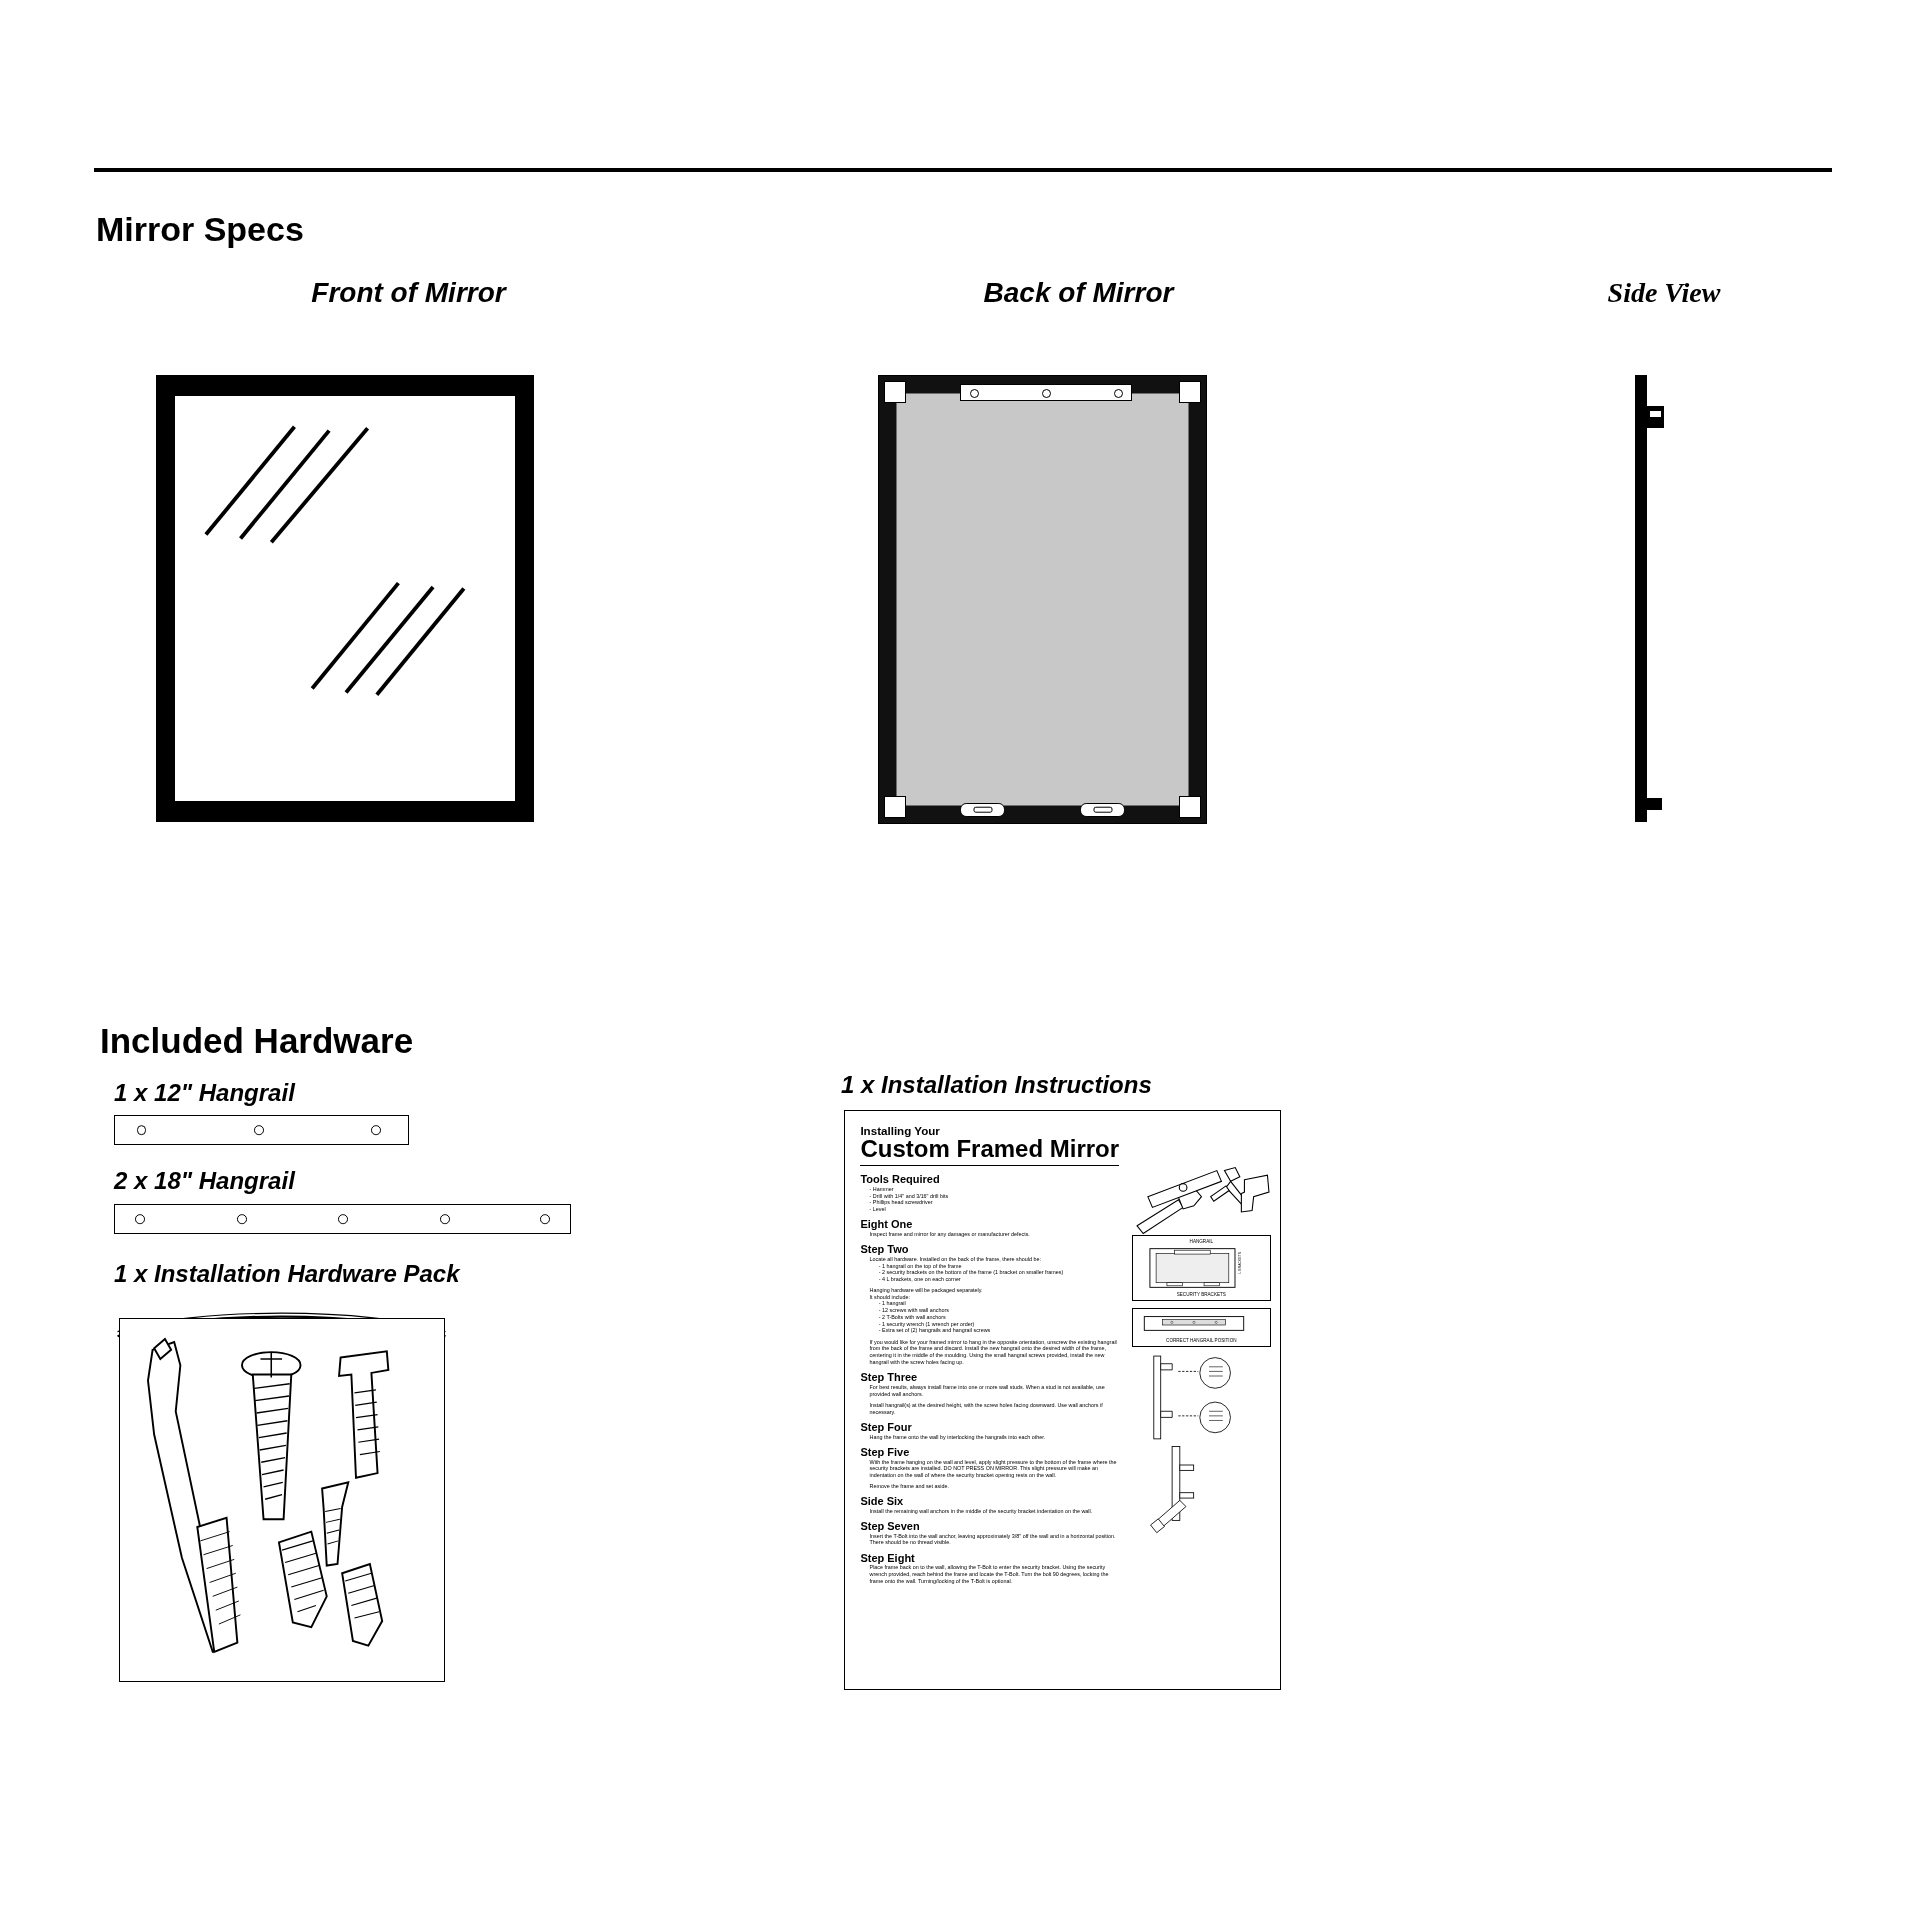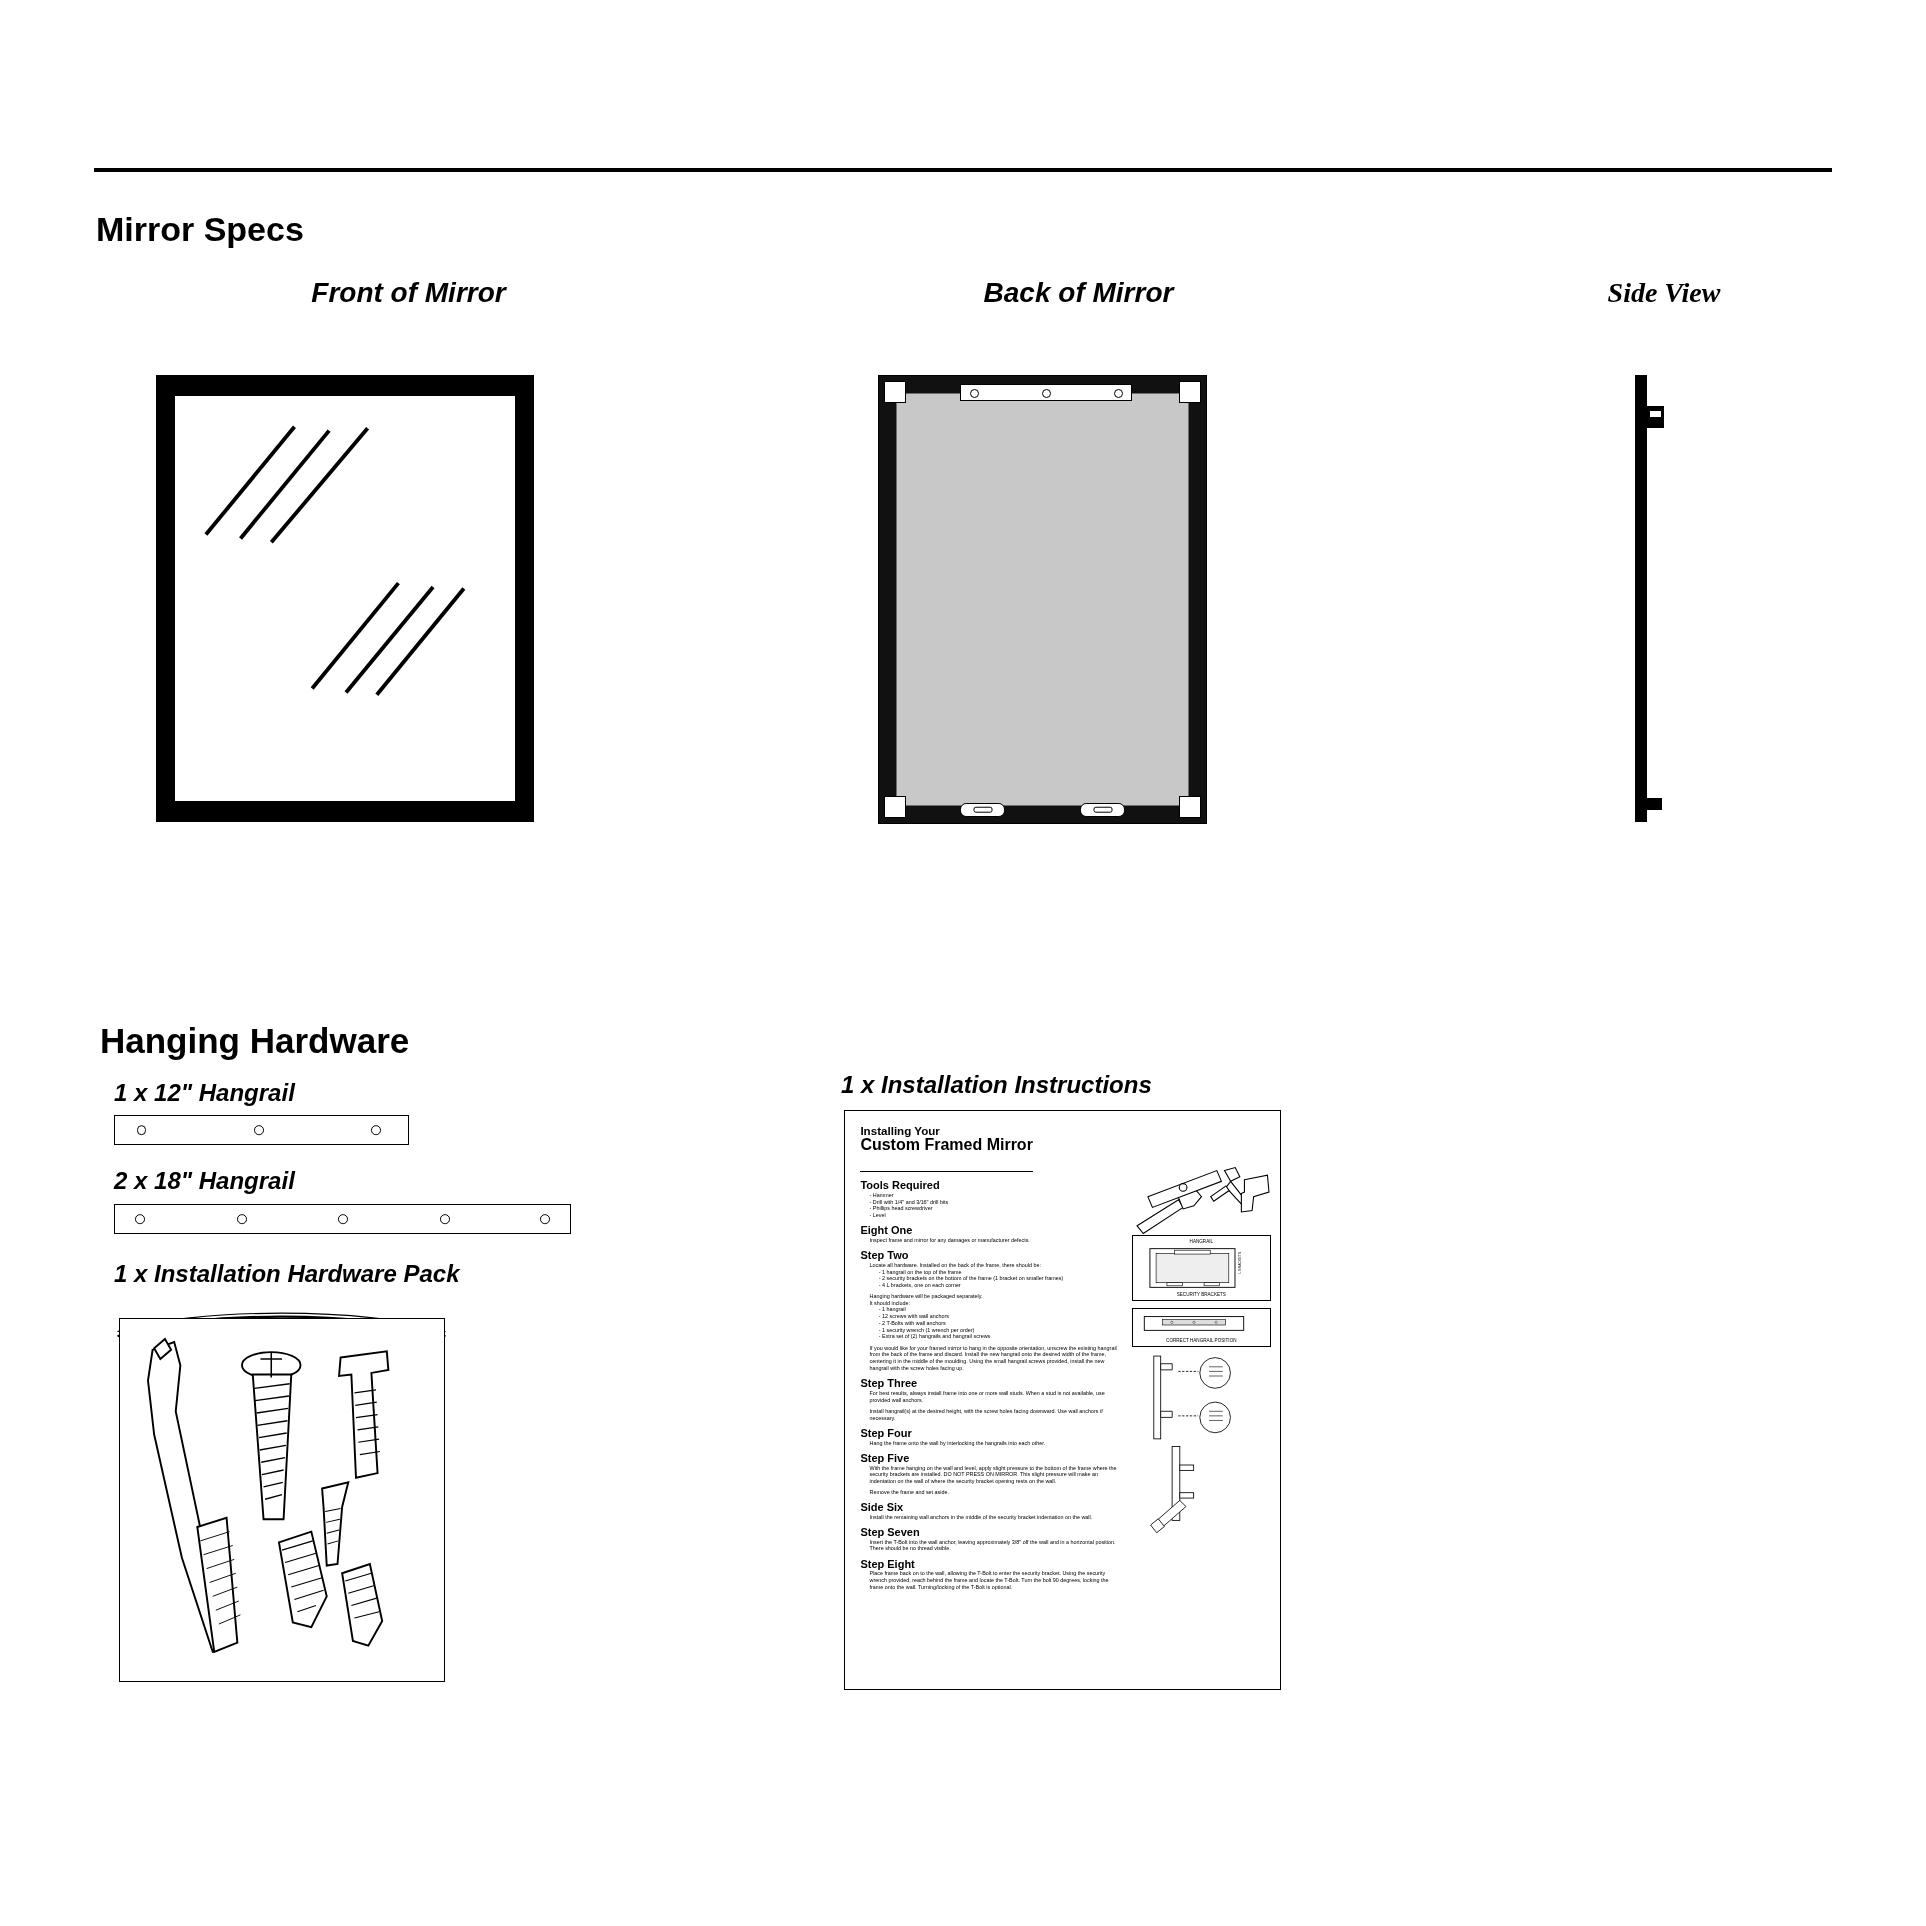--- a/index.html
+++ b/index.html
@@ -132,22 +132,22 @@
     position:absolute;left:844px;top:1110px;width:435px;height:578px;
     background:#fff;border:1.9px solid #000;
     padding:0;
     overflow:hidden;
   }
   .sheet-inner{position:absolute;inset:0;padding:14px 15.4px;}
   .sheet h1{
     margin:0;font-size:11.6px;font-weight:700;line-height:1.05;
   }
   .sheet h2{
-    margin:0 0 1.5px 0;font-size:16px;font-weight:700;line-height:1;
-    border-bottom:1.5px solid #000;display:inline-block;padding-bottom:18px;
+    margin:0 0 1.5px 0;font-size:24px;font-weight:700;line-height:1;
+    border-bottom:1.5px solid #000;display:inline-block;padding-bottom:4px;
   }
   .sheet .step-h{
     font-size:11px;font-weight:700;margin:5.4px 0 0.8px 0;
   }
   .sheet .body{
     font-size:5.4px;line-height:1.25;max-width:254px;
   }
   .sheet .indent1{margin-left:9.2px;}
   .sheet-figs{
     position:absolute;right:9.2px;top:46px;width:139px;
@@ -203,21 +203,21 @@
     </div>
     <div class="sec-bracket" style="right:81px">
       <span class="hole"></span>
     </div>
   </div>
 
   <div class="side-view"></div>
   <div class="side-clip-top"></div>
   <div class="side-clip-bot"></div>
 
-  <div class="sec-hardware">Hanging Hardware</div>
+  <div class="sec-hardware">Included Hardware</div>
 
   <div class="hw-label" id="lbl-hangrail12">1 x 12" Hangrail</div>
   <div class="rail" id="rail12">
     <span class="hole" style="left:21.6px"></span>
     <span class="hole" style="left:139px"></span>
     <span class="hole" style="left:256px"></span>
   </div>
 
   <div class="hw-label" id="lbl-hangrail18">2 x 18" Hangrail</div>
   <div class="rail" id="rail18">

